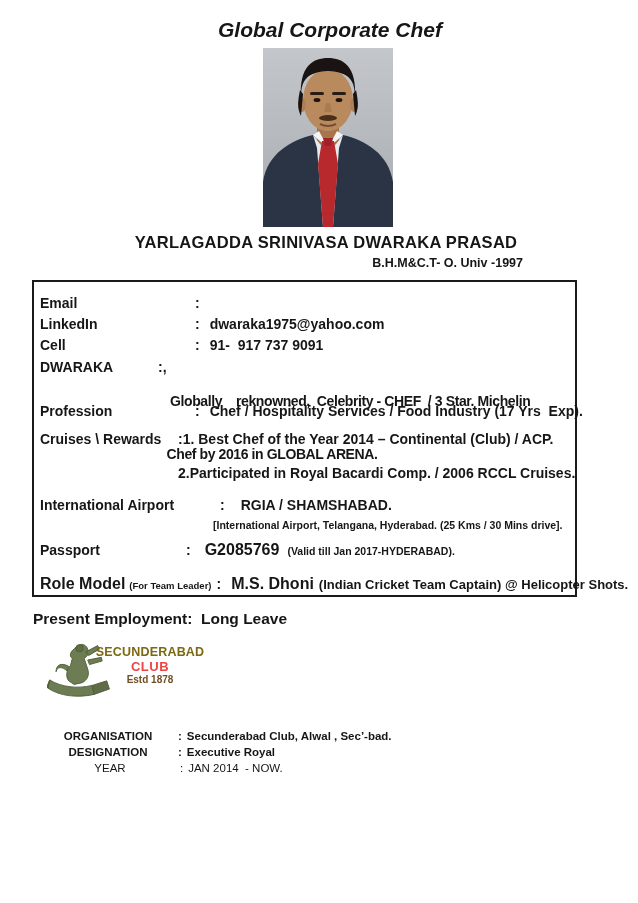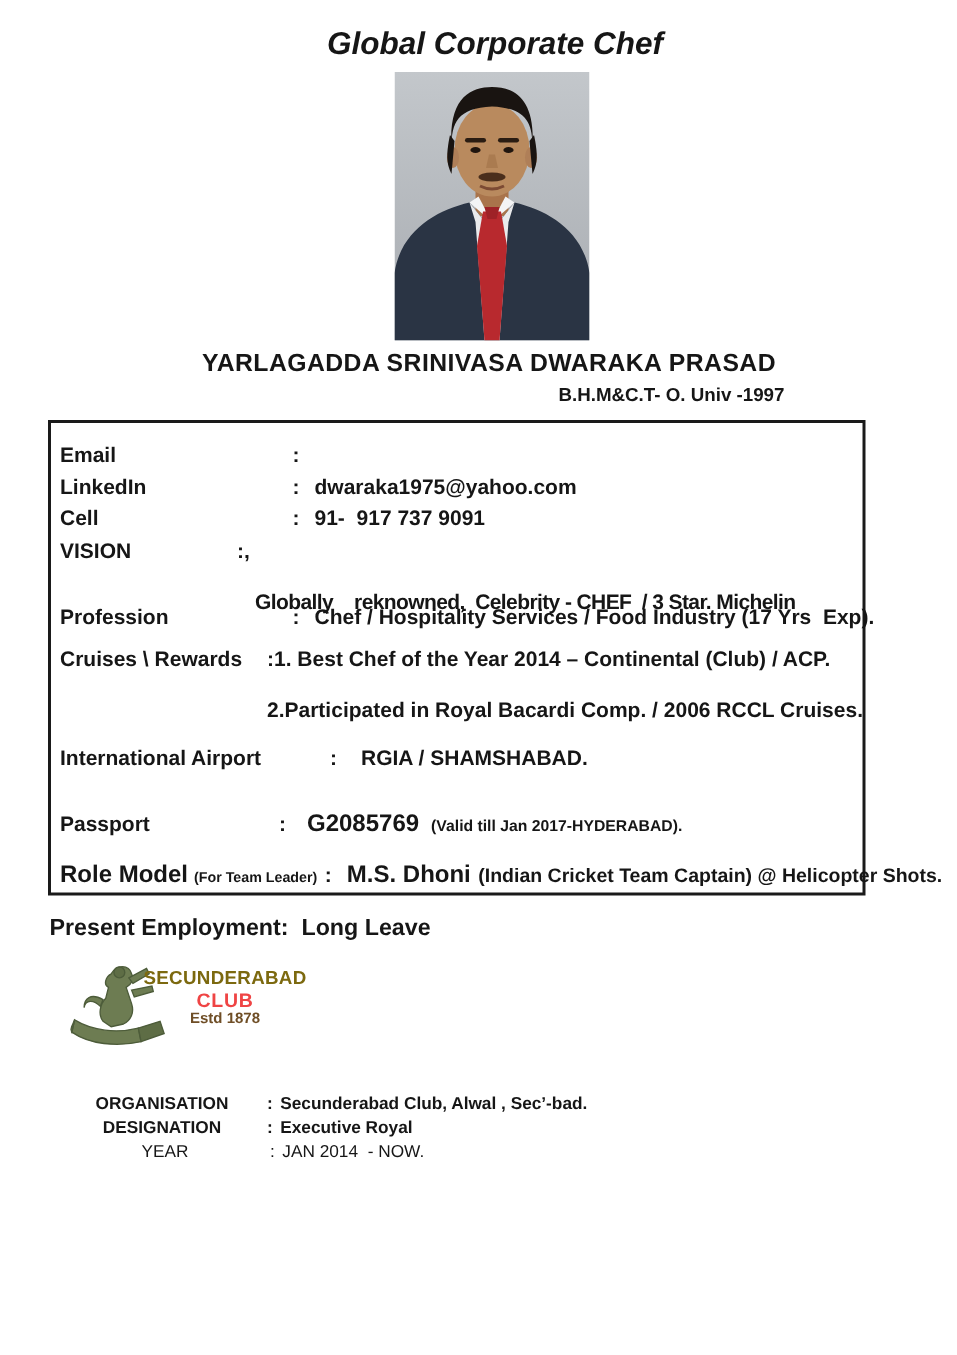--- a/index.html
+++ b/index.html
@@ -99,42 +99,46 @@
 
     <div class="row" style="top:34px;">
       <span class="lbl w155">LinkedIn</span><span class="colon">:</span><span>dwaraka1975@yahoo.com</span>
     </div>
 
     <div class="row" style="top:55px;">
       <span class="lbl w155">Cell</span><span class="colon">:</span><span>91-  917 737 9091</span>
     </div>
 
     <div class="row tight" style="top:77px;">
-      <span class="lbl w118">VISION</span><span class="colon">:,</span>
+      <span class="lbl w118">DWARAKA</span><span class="colon">:,</span>
       <span class="vision-val">
         <span style="display:block;line-height:21px;"> Globally    reknowned,  Celebrity - CHEF  / 3 Star. Michelin</span>
+        <span style="display:block;line-height:21px;">Chef by 2016 in GLOBAL ARENA.</span>
       </span>
     </div>
 
     <div class="row" style="top:121px;">
       <span class="lbl w118">Profession</span><span class="colon" style="margin-left:37px;">:</span><span>Chef / Hospitality Services / Food Industry (17 Yrs  Exp).</span>
     </div>
 
     <div class="row tight" style="top:149px;">
       <span class="lbl w138">Cruises \ Rewards</span><span class="colon">:</span><span>1. Best Chef of the Year 2014 – Continental (Club) / ACP.</span>
     </div>
 
     <div class="row" style="top:183px;">
       <span style="margin-left:138px;">2.Participated in Royal Bacardi Comp. / 2006 RCCL Cruises.</span>
     </div>
 
     <div class="row" style="top:215px;">
       <span class="lbl" style="width:180px;">International Airport</span><span class="colon" style="margin-right:16px;">:</span><span>RGIA / SHAMSHABAD.</span>
     </div>
 
+    <div class="row" style="top:237px;">
+      <span class="smallnote" style="margin-left:173px;">[International Airport, Telangana, Hyderabad. (25 Kms / 30 Mins drive].</span>
+    </div>
 
     <div class="row" style="top:259px;">
       <span class="lbl w146">Passport</span><span class="colon" style="margin-right:14px;">:</span><span class="big">G2085769</span><span class="smallnote" style="margin-left:8px;">(Valid till Jan 2017-HYDERABAD).</span>
     </div>
 
     <div class="row" style="top:293px;">
       <span class="big">Role Model</span><span class="tiny" style="margin-left:4px;">(For Team Leader)</span><span style="margin-left:5px;margin-right:10px;">:</span><span class="big">M.S. Dhoni</span><span class="mid" style="margin-left:5px;">(Indian Cricket Team Captain) @ Helicopter Shots.</span>
     </div>
 
   </div>

